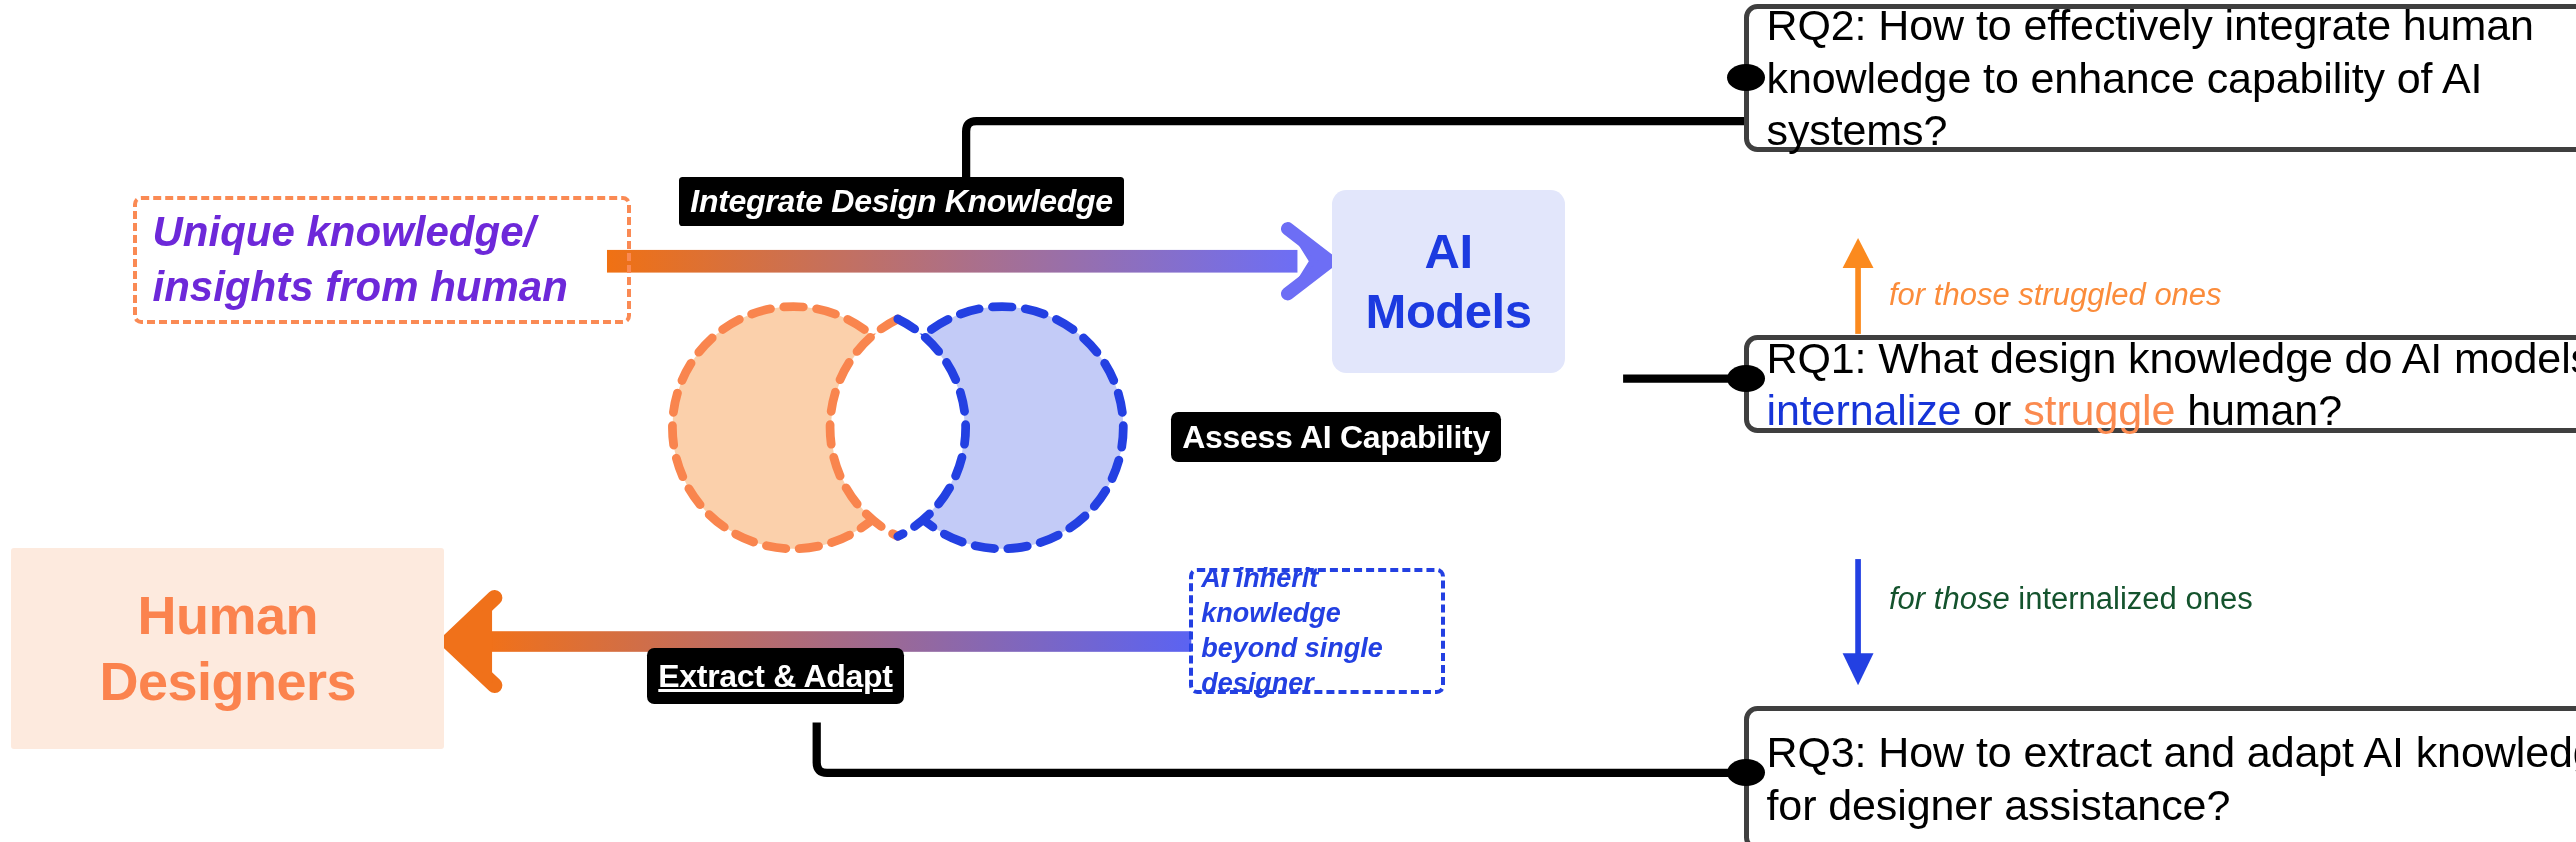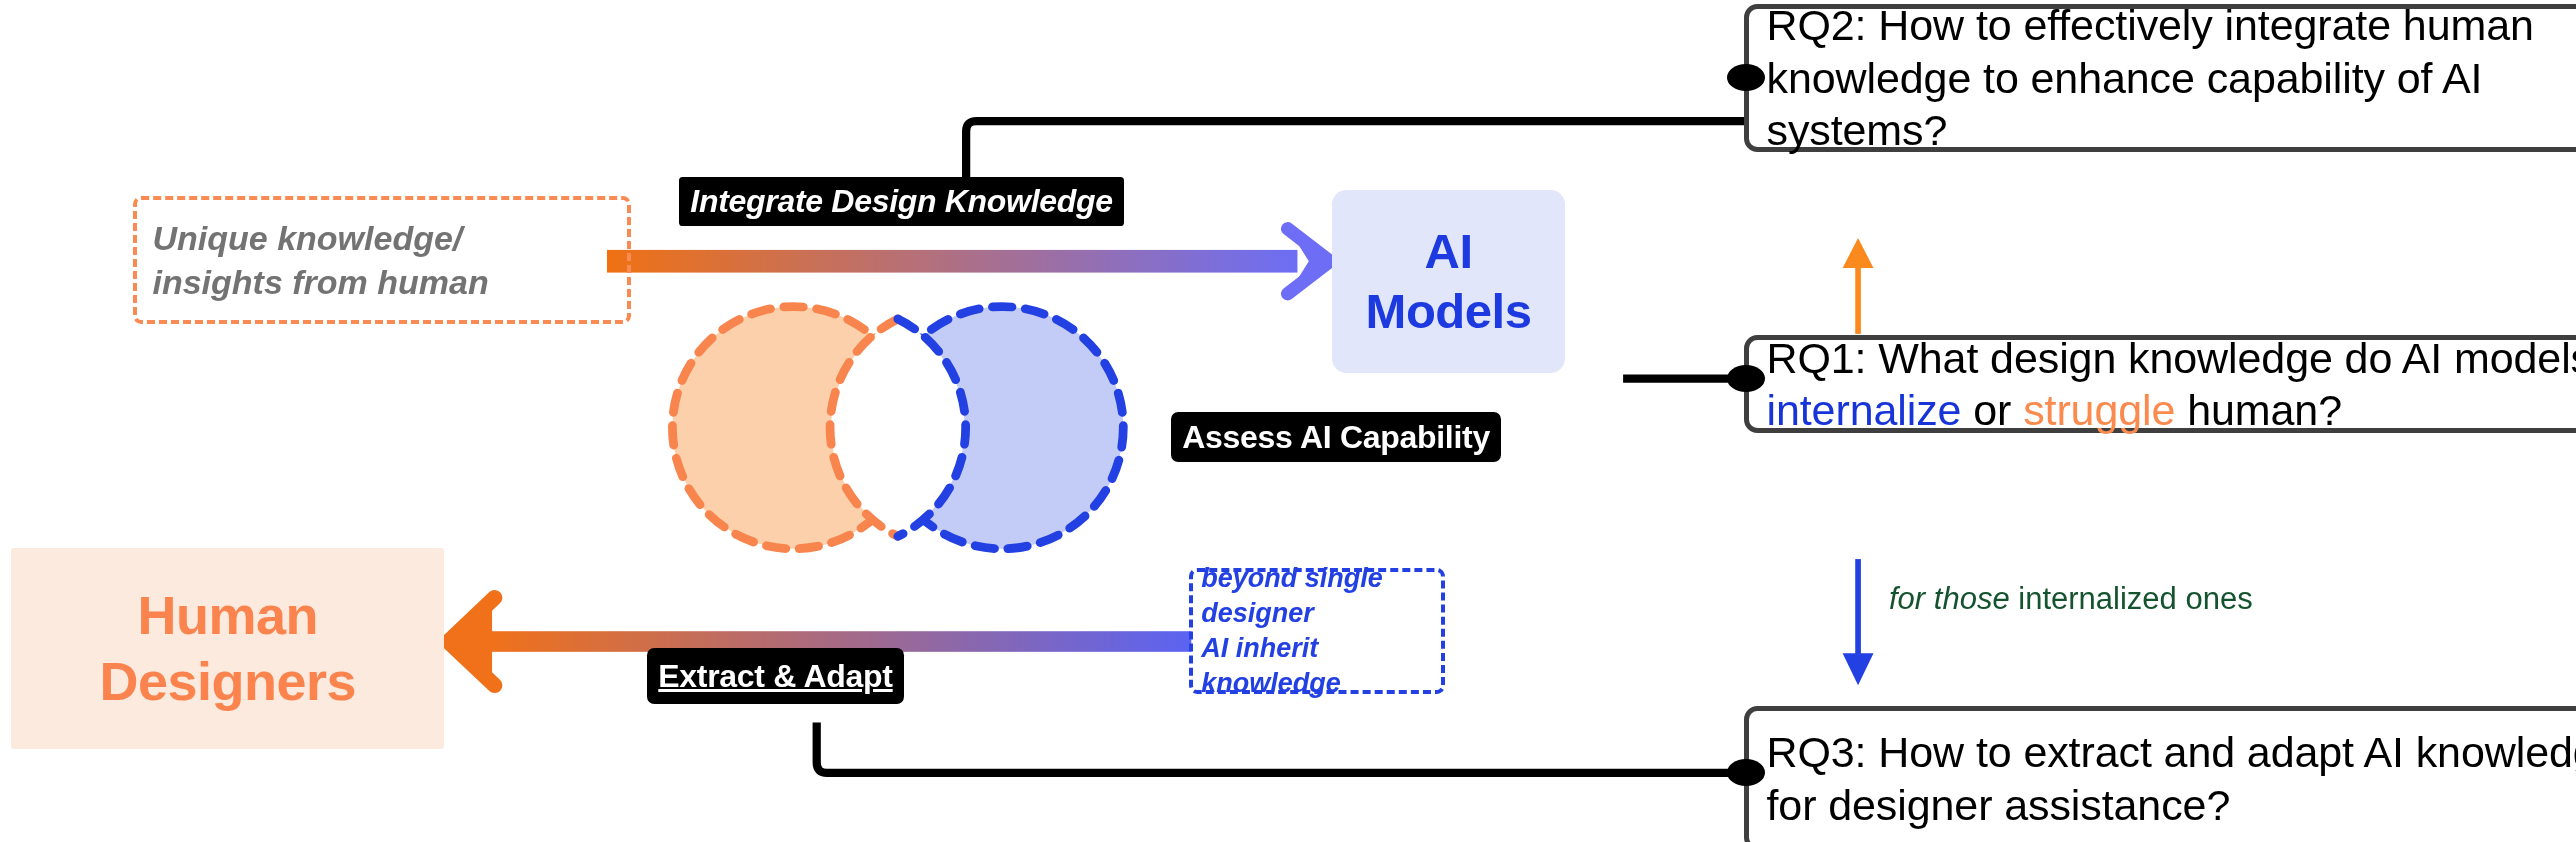--- a/index.html
+++ b/index.html
@@ -55,21 +55,21 @@
   }
 
   
   .dashed-box{
     position:absolute;display:flex;flex-direction:column;justify-content:center;
     border-style:dashed;border-radius:8.2px;
     font-style:italic;font-weight:700;line-height:1.3;
   }
   .dashed-orange{
     left:133px;top:196px;width:474px;height:120px;
-    border:4.6px dashed #fa8a54;color:#737373;font-size:34px;
+    border:4.6px dashed #fa8a54;color:#6d28d9;font-size:42px;
     padding-left:15.5px;
   }
   .dashed-blue{
     left:1189px;top:568px;width:240px;height:118px;
     border:4.1px dashed #2340e2;color:#2340e2;font-size:27px;
     padding-left:8.2px;
   }
 
   
   .side-note{
@@ -145,22 +145,22 @@
       <path d="M 3606 1330 L 3576 1268 L 3636 1268 Z" fill="#2340e2"></path>
     </g>
   </svg>
 
   <div class="dashed-box dashed-orange">
     <div>Unique  knowledge/</div>
     <div>insights from human</div>
   </div>
 
   <div class="dashed-box dashed-blue">
+    <div>AI inherit knowledge</div>
     <div>beyond single designer</div>
-    <div>AI inherit knowledge</div>
   </div>
 
   <div class="black-label" style="left:679px;top:177px;height:49px;font-style:italic;">
     <span>Integrate Design Knowledge</span>
   </div>
 
   <div class="black-label" style="left:1171px;top:412px;height:50px;border-radius:7.2px;">
     <span>Assess AI Capability</span>
   </div>
 
@@ -188,19 +188,22 @@
       <span>RQ1: What design knowledge do AI models </span><span class="kw-blue">internalize</span><span> or </span><span class="kw-orange">struggle</span><span> human?</span>
     </div>
   </div>
   <div class="edge-dot" style="top:365px;"></div>
 
   <div class="rq-box rq3">
     <div class="rq-text">RQ3: How to extract and adapt AI knowledge for designer assistance?</div>
   </div>
   <div class="edge-dot" style="top:759px;"></div>
 
+  <div class="side-note note-orange" style="left:1889px;top:277px;">
+    <span>for those struggled ones</span>
+  </div>
 
   <div class="side-note note-blue" style="left:1889px;top:581px;">
     <span style="font-style:italic;">for those </span><span style="font-style:normal;">internalized ones</span>
   </div>
 
 </div>
 
 
 </body></html>

